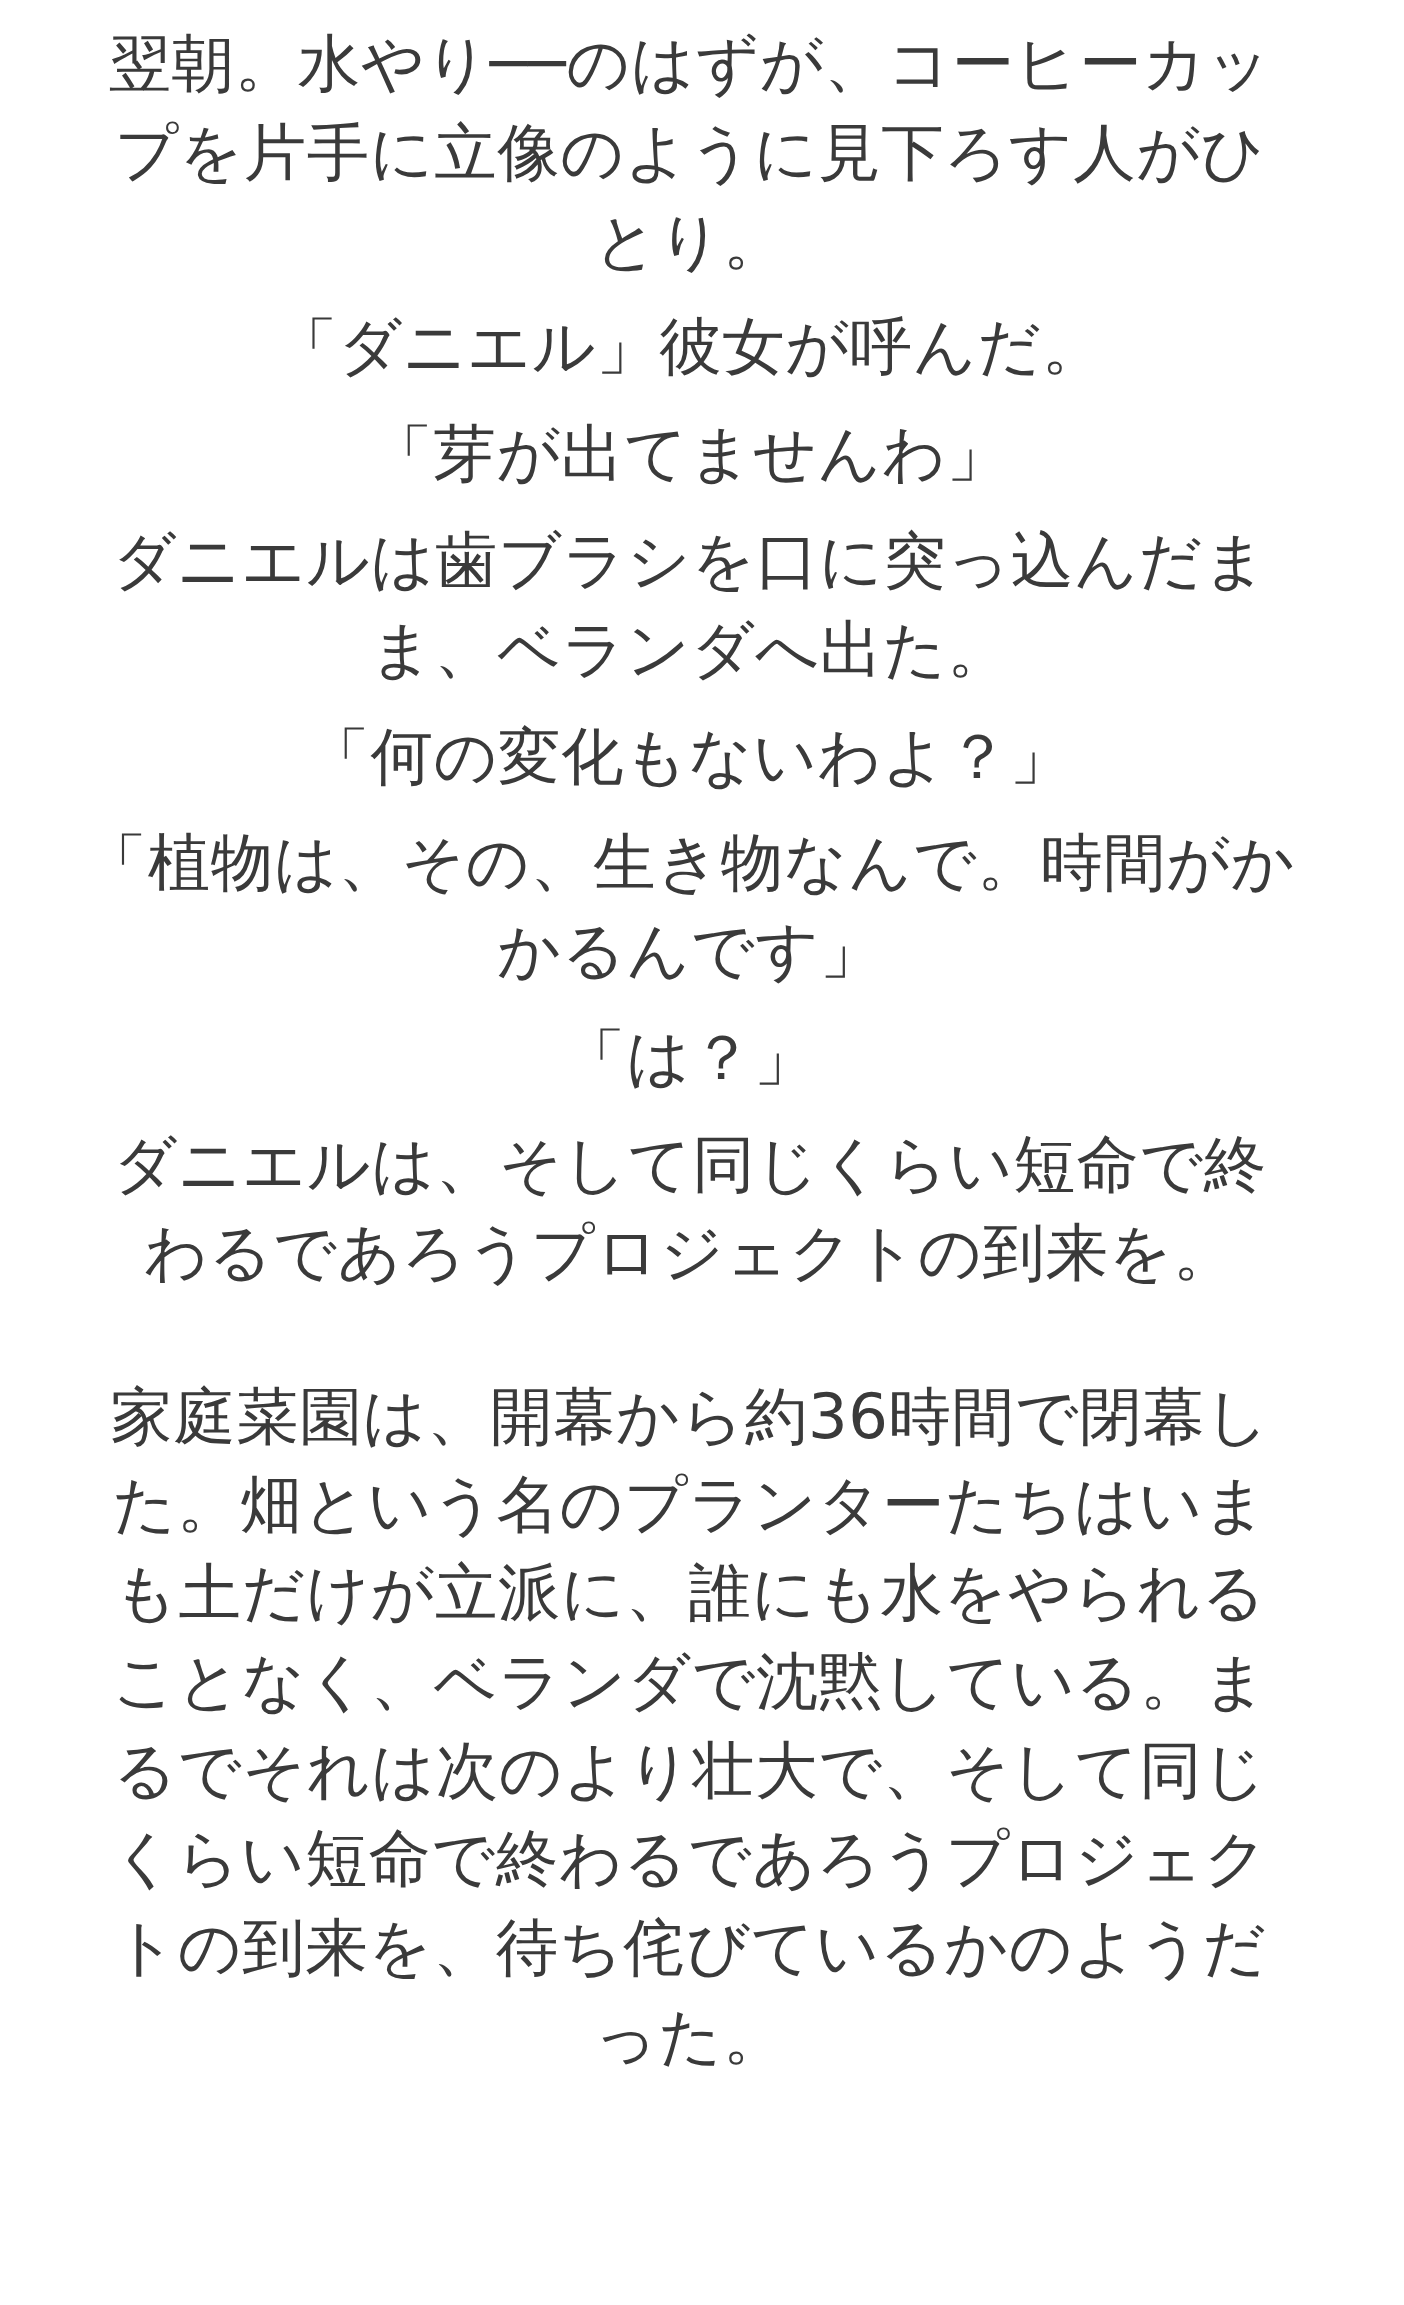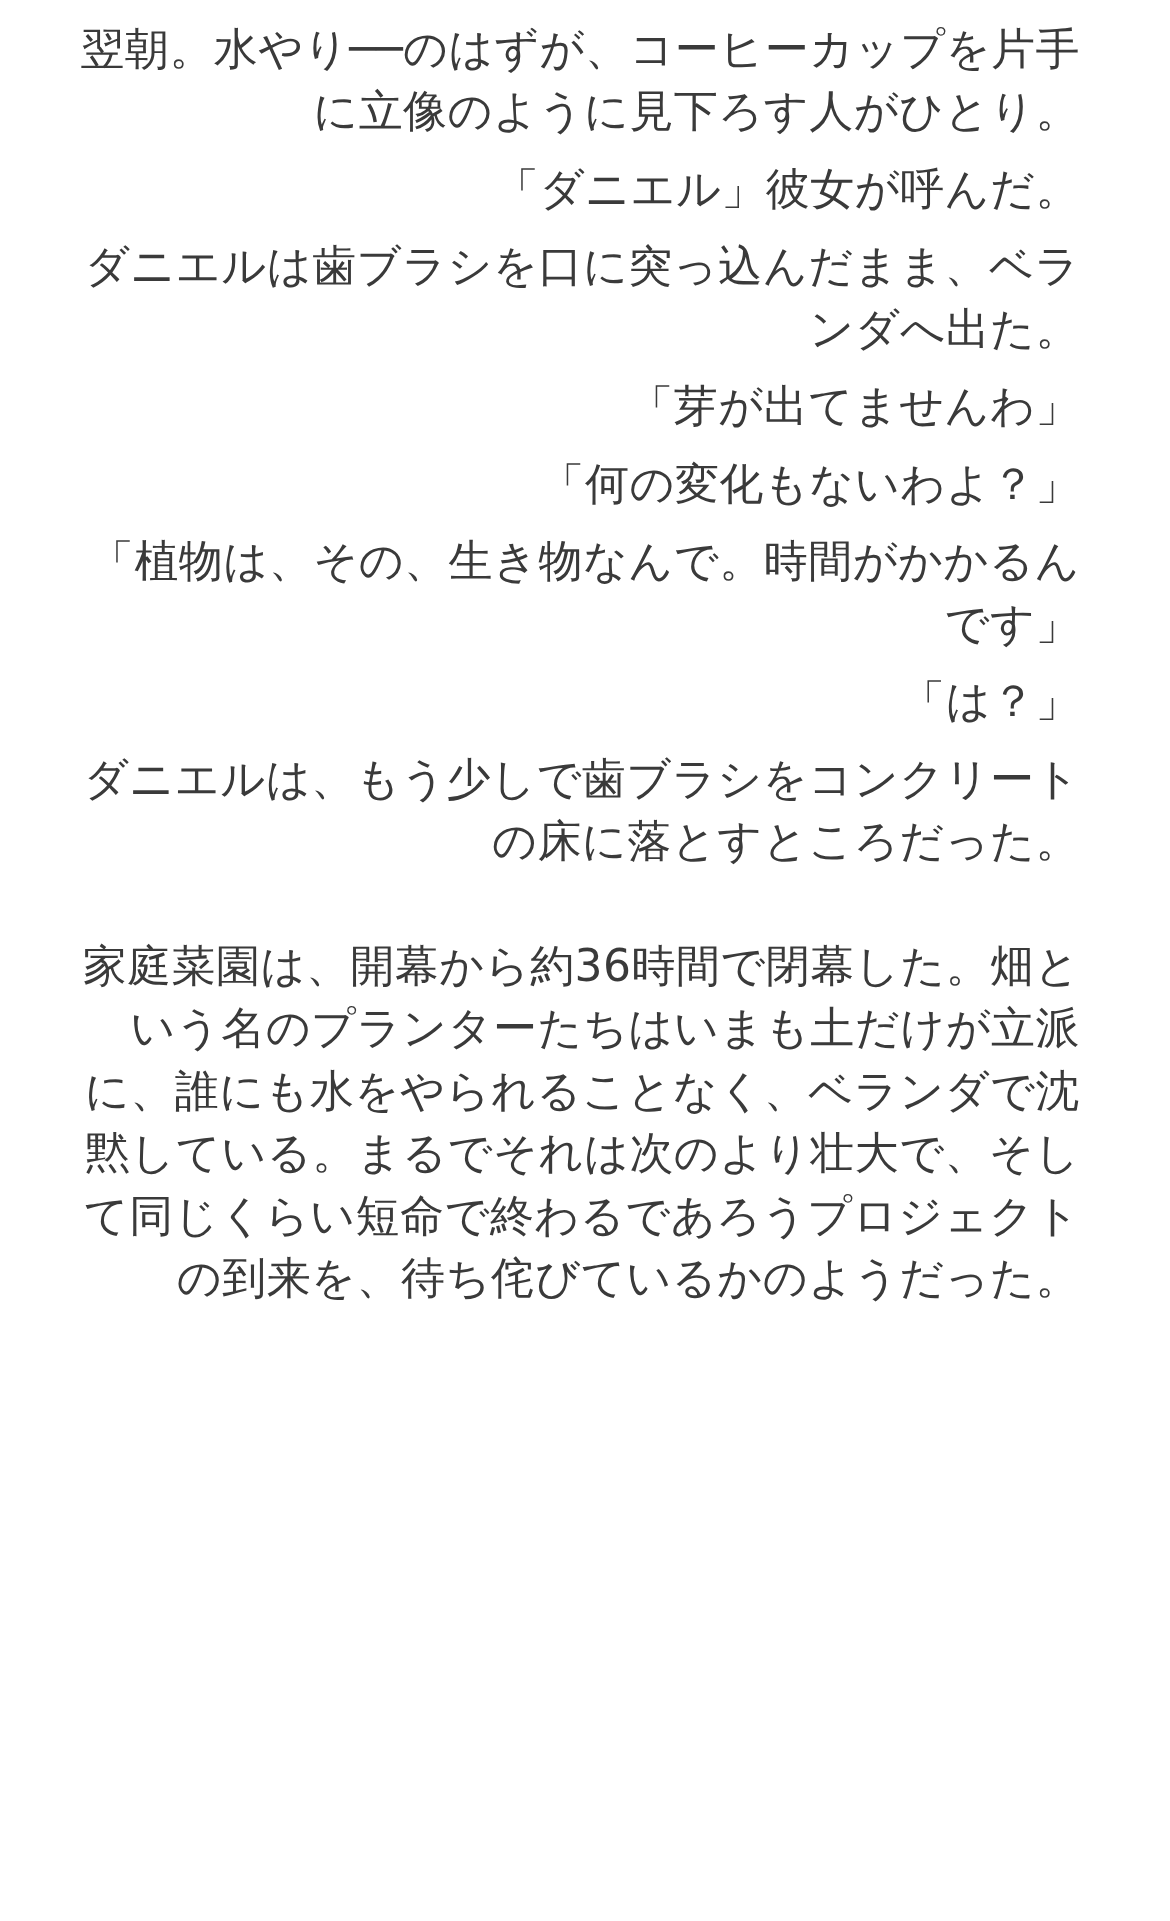--- a/index.html
+++ b/index.html
@@ -15,25 +15,25 @@
     -webkit-font-smoothing: antialiased;
   }
   .page {
     box-sizing: border-box;
     width: 1170px;
     min-height: 1921px;
     padding: 18px 90px 40px 70px;
     background: #ffffff;
   }
   .story {
-    font-size: 44px;
+    font-size: 52px;
     line-height: 1.42;
     letter-spacing: 0.01em;
     color: #3a3a3a;
-    text-align: right;
+    text-align: center;
   }
   .para {
     margin: 0;
     white-space: pre-wrap;
     word-break: break-word;
   }
   .para + .para {
     margin-top: 15px;
   }
   .para.bold {
@@ -44,22 +44,22 @@
     height: 62px;
   }
 </style>
 </head>
 <body>
 
 <div class="page">
   <article class="story">
     <p class="para">翌朝。水やり──のはずが、コーヒーカップを片手に立像のように見下ろす人がひとり。</p>
     <p class="para">「ダニエル」彼女が呼んだ。</p>
+    <p class="para">「芽が出てませんわ」</p>
     <p class="para">ダニエルは歯ブラシを口に突っ込んだまま、ベランダへ出た。</p>
-    <p class="para">「芽が出てませんわ」</p>
     <p class="para">「何の変化もないわよ？」</p>
     <p class="para">「植物は、その、生き物なんで。時間がかかるんです」</p>
     <p class="para">「は？」</p>
-    <p class="para">ダニエルは、もう少しで歯ブラシをコンクリートの床に落とすところだった。</p>
+    <p class="para">ダニエルは、そして同じくらい短命で終わるであろうプロジェクトの到来を。</p>
     <div class="spacer"></div>
     <p class="para">家庭菜園は、開幕から約36時間で閉幕した。畑という名のプランターたちはいまも土だけが立派に、誰にも水をやられることなく、ベランダで沈黙している。まるでそれは次のより壮大で、そして同じくらい短命で終わるであろうプロジェクトの到来を、待ち侘びているかのようだった。</p>
   </article>
 </div>
 
 </body></html>

